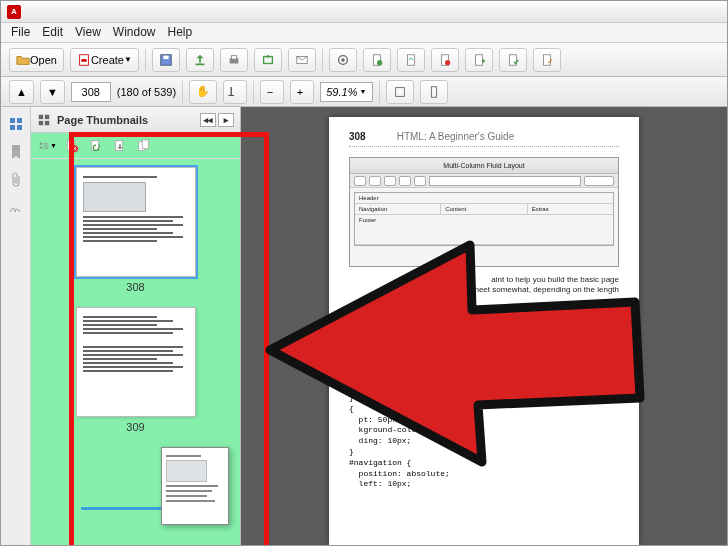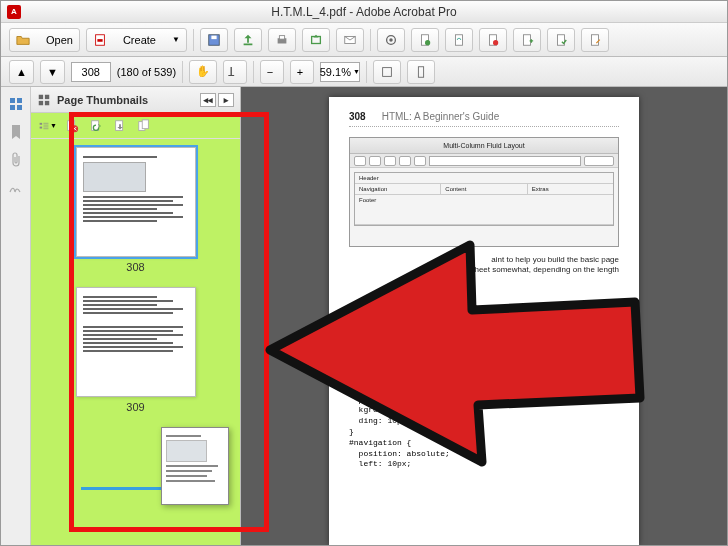--- a/index.html
+++ b/index.html
@@ -3,30 +3,30 @@
 <meta charset="utf-8">
 <style>
 * { margin: 0; padding: 0; box-sizing: border-box; font-family: "Segoe UI", Tahoma, sans-serif; }
 body { width: 728px; height: 546px; background: #eaeaea; overflow: hidden; position: relative; }
 .window { width: 100%; height: 100%; display: flex; flex-direction: column; background: #f0f0f0; border: 1px solid #999; }
 .titlebar { height: 22px; background: linear-gradient(#fdfdfd,#e5e5e5); display: flex; align-items: center; justify-content: center; font-size: 12px; color: #333; border-bottom: 1px solid #ccc; position: relative; }
 .titlebar .pdf-icon { position: absolute; left: 6px; width: 14px; height: 14px; background: #c00; display: flex; align-items: center; justify-content: center; font-size: 8px; color: #fff; font-weight: bold; border-radius: 2px; }
 .menubar { height: 20px; background: #f4f4f4; display: flex; gap: 12px; padding: 2px 10px; font-size: 12px; color: #222; border-bottom: 1px solid #ccc; }
 .menubar span { cursor: default; }
 .toolbar { height: 34px; background: linear-gradient(#fafafa,#e9e9e9); border-bottom: 1px solid #bbb; display: flex; align-items: center; gap: 6px; padding: 0 8px; }
-.tbtn { height: 24px; min-width: 24px; border: 1px solid #c8c8c8; border-radius: 3px; background: linear-gradient(#fff,#eee); display: flex; align-items: center; justify-content: space-between; padding: 0 6px; font-size: 11px; gap: 16px; }
+.tbtn { height: 24px; min-width: 24px; border: 1px solid #c8c8c8; border-radius: 3px; background: linear-gradient(#fff,#eee); display: flex; align-items: center; justify-content: space-between; padding: 0 6px; font-size: 11px; gap: 0; }
 .tbtn svg { width: 14px; height: 14px; }
 .tsep { width: 1px; height: 22px; background: #ccc; }
 .toolbar2 { height: 30px; background: linear-gradient(#f6f6f6,#e7e7e7); border-bottom: 1px solid #bbb; display: flex; align-items: center; gap: 6px; padding: 0 8px; font-size: 11px; }
 .pginput { width: 40px; height: 20px; border: 1px solid #aaa; text-align: center; font-size: 11px; }
-.zoombox { width: 40px; height: 20px; border: 1px solid #aaa; background: #fff; display: flex; align-items: center; justify-content: center; font-size: 11px; }
+.zoombox { width: 53px; height: 20px; border: 1px solid #aaa; background: #fff; display: flex; align-items: center; justify-content: center; font-size: 11px; font-style: italic; }
 .body { flex: 1; display: flex; overflow: hidden; }
 .sidestrip { width: 30px; background: #eee; border-right: 1px solid #ccc; display: flex; flex-direction: column; align-items: center; gap: 10px; padding-top: 8px; }
 .sidestrip .sicon { width: 18px; height: 18px; display: flex; align-items: center; justify-content: center; color: #888; }
-.thumbpanel { width: 210px; background: #bef264; border-right: 1px solid #bbb; display: flex; flex-direction: column; position: relative; }
+.thumbpanel { width: 210px; background: #86efac; border-right: 1px solid #bbb; display: flex; flex-direction: column; position: relative; }
 .thumbhead { height: 26px; background: linear-gradient(#f5f5f5,#e6e6e6); border-bottom: 1px solid #ccc; display: flex; align-items: center; padding: 0 6px; font-size: 11px; font-weight: bold; color: #333; gap: 6px; }
 .thumbhead .navbtns { margin-left: auto; display: flex; gap: 2px; }
 .thumbhead .navbtns div { width: 16px; height: 14px; border: 1px solid #aaa; background: #fff; font-size: 9px; display: flex; align-items: center; justify-content: center; }
 .thumbtools { height: 26px; display: flex; align-items: center; gap: 6px; padding: 0 8px; border-bottom: 1px solid #ddd; }
 .thumbtools div { width: 18px; height: 18px; display: flex; align-items: center; justify-content: center; }
 .thumblist { flex: 1; overflow: hidden; padding: 8px 4px; }
 .thumbitem { display: flex; flex-direction: column; align-items: center; margin-bottom: 14px; }
 .thumbpg { width: 120px; height: 110px; background: #fff; border: 1px solid #bbb; box-shadow: 1px 1px 3px rgba(0,0,0,.15); padding: 6px; font-size: 4px; color: #555; overflow: hidden; }
 .thumbpg.sel { outline: 2px solid #4aa3e8; }
 .thumbpg .blockimg { width: 60%; height: 30px; background: #d8dde2; border: 1px solid #aaa; margin: 4px 0; }
@@ -34,43 +34,49 @@
 .thumbpg .line.s { width: 70%; } .thumbpg .line.m { width: 85%; } .thumbpg .line.l { width: 95%; }
 .thumblabel { font-size: 11px; margin-top: 4px; color: #333; }
 .redbox { position: absolute; border: 5px solid #e11; pointer-events: none; z-index: 5; }
 .dragthumb { position: absolute; width: 68px; height: 78px; background: #fff; border: 1px solid #888; box-shadow: 2px 2px 6px rgba(0,0,0,.3); z-index: 6; padding: 4px; }
 .dragthumb .line { height: 2px; background: #888; margin: 3px 0; }
 .dropline { position: absolute; height: 3px; background: #38a0e0; z-index: 4; }
 .docarea { flex: 1; background: #5c5c5c; overflow: hidden; display: flex; justify-content: center; padding-top: 10px; }
 .page { width: 310px; height: 100%; background: #fff; padding: 14px 20px; font-size: 9px; color: #222; box-shadow: 0 0 6px rgba(0,0,0,.5); overflow: hidden; }
 .page .pghdr { display: flex; gap: 16px; font-size: 10px; margin-bottom: 10px; border-bottom: 1px dotted #aaa; padding-bottom: 4px; }
 .page .pghdr .pn { font-weight: bold; }
-.page .pghdr .pt { color: #777; }
+.page .pghdr .pt { color: #777; margin-left: 15px; }
 .page .para { font-size: 8px; line-height: 1.3; margin-bottom: 8px; }
 .page .browser { width: 100%; height: 110px; border: 1px solid #999; background: #f4f4f4; margin-bottom: 8px; }
 .page .browser .bhd { height: 16px; background: linear-gradient(#eee,#ddd); border-bottom: 1px solid #bbb; display: flex; align-items: center; justify-content: center; font-size: 7px; gap: 4px; padding: 0 4px; }
 .page .browser .bnav { height: 14px; background: #e8e8e8; display: flex; align-items: center; gap: 3px; padding: 0 4px; border-bottom: 1px solid #ccc; }
 .page .browser .bnav .bb { width: 12px; height: 10px; border: 1px solid #aaa; border-radius: 2px; background: #fff; }
 .page .browser .bnav .url { flex: 1; height: 10px; border: 1px solid #aaa; background: #fff; }
 .page .browser .tbl { margin: 4px; border: 1px solid #aaa; font-size: 6px; }
 .page .browser .tbl .row { display: flex; border-bottom: 1px solid #ccc; }
 .page .browser .tbl .cell { flex: 1; padding: 2px 4px; border-right: 1px solid #ccc; }
 .page .browser .tbl .cell:last-child { border-right: none; }
 .page .code { font-family: "Courier New", monospace; font-size: 8px; line-height: 1.35; color: #000; white-space: pre; }
 .arrow-overlay { position: absolute; z-index: 50; pointer-events: none; }
 </style>
 </head>
 <body>
 
 <div class="window">
   <div class="titlebar">
     <div class="pdf-icon">A</div>
-    <span>H.T.M.L_4.pdf - Adobe Acrobat Pro</span>
-  </div>
-
+  </div>
+
+  <div class="menubar">
+    <span>File</span>
+    <span>Edit</span>
+    <span>View</span>
+    <span>Window</span>
+    <span>Help</span>
+  </div>
 
   <div class="toolbar">
     <div class="tbtn">
       <svg viewBox="0 0 16 16">
           <path fill="#e8b44a" stroke="#b08020" d="M1 4h5l1 2h8v7H1z"></path>
         </svg>
       <span>Open</span>
     </div>
     <div class="tbtn">
       <svg viewBox="0 0 16 16">

